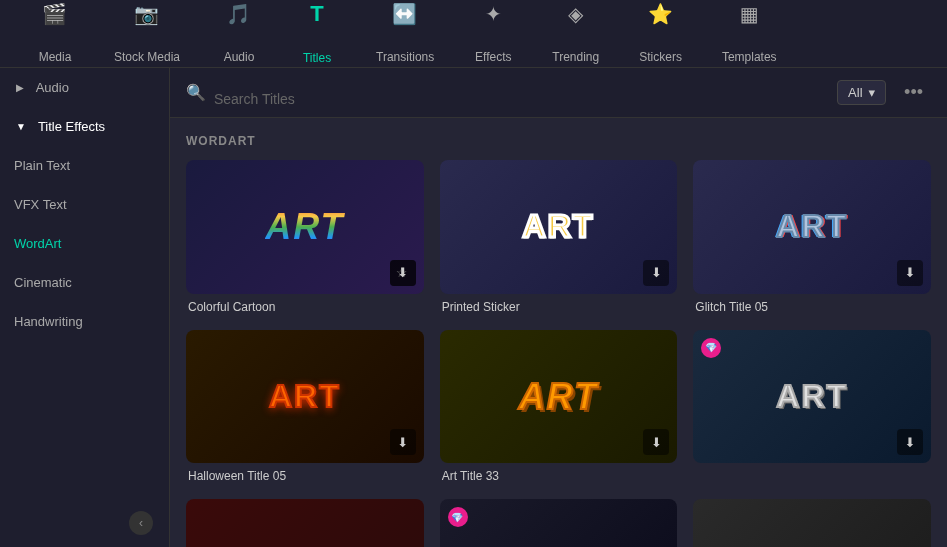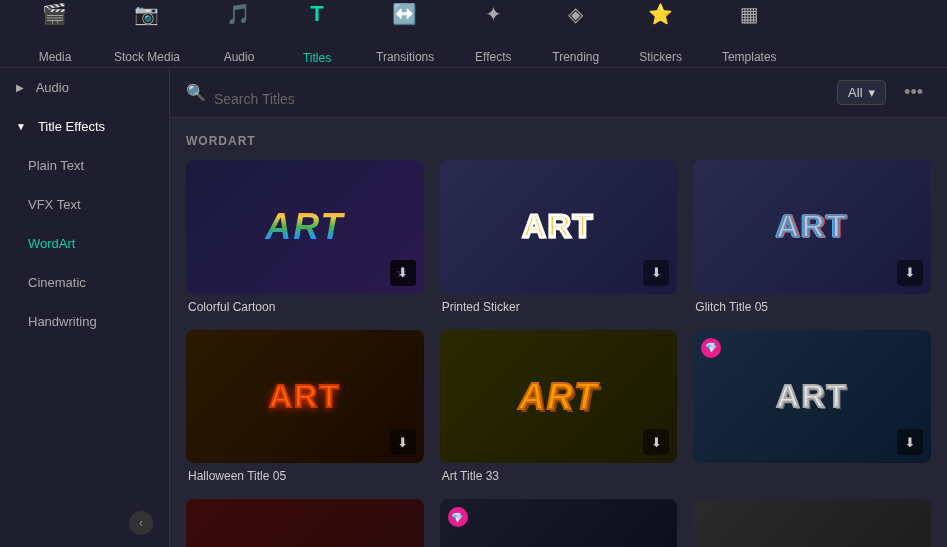--- a/index.html
+++ b/index.html
@@ -75,21 +75,21 @@
       align-items: center;
       gap: 8px;
     }
     .sidebar-item.active-section { color: #fff; font-weight: 500; }
     .sidebar-item.highlighted { color: #00d4aa; font-weight: 500; }
     .sidebar-item .chevron {
       font-size: 10px;
       margin-right: 4px;
     }
     .sidebar-sub {
-      padding-left: 28px;
+      padding-left: 14px;
       text-align: right;
     }
 
     
     .content-area {
       flex: 1;
       background: #252535;
       display: flex;
       flex-direction: column;
       overflow: hidden;

